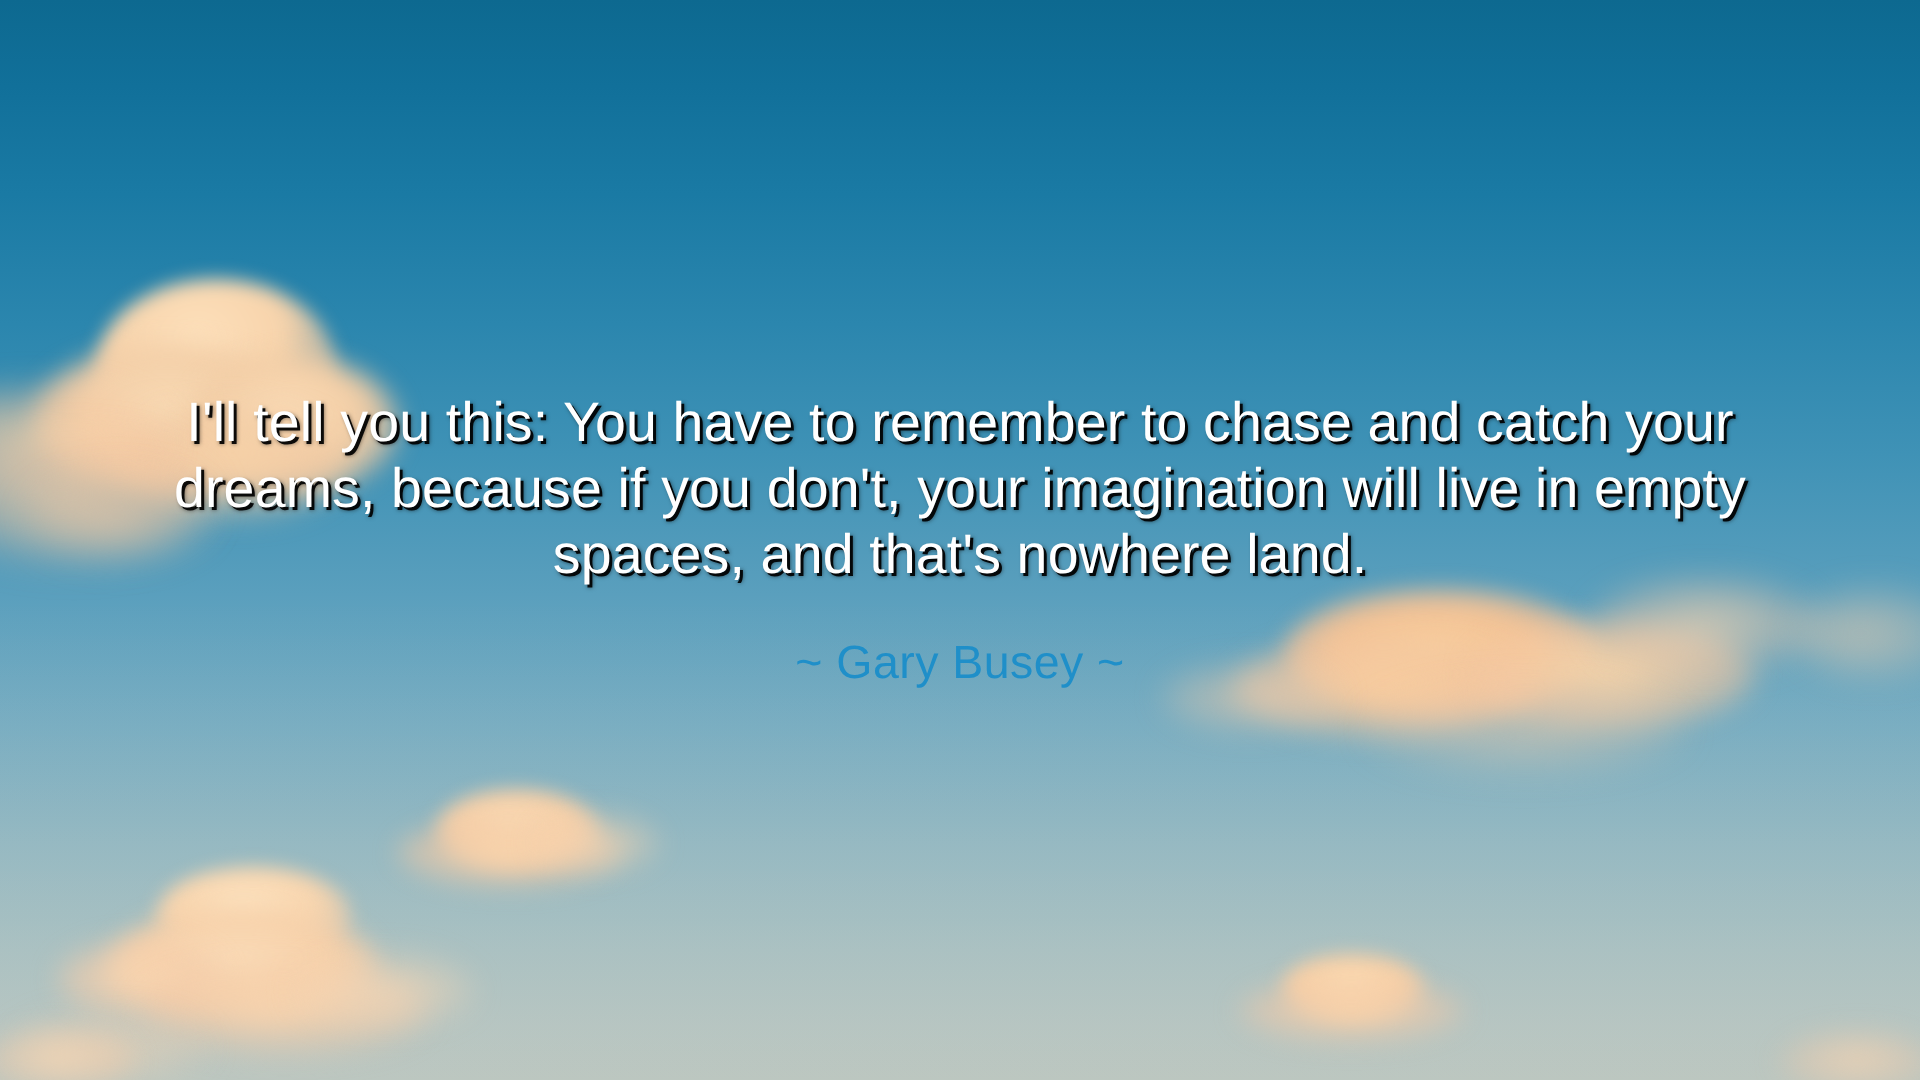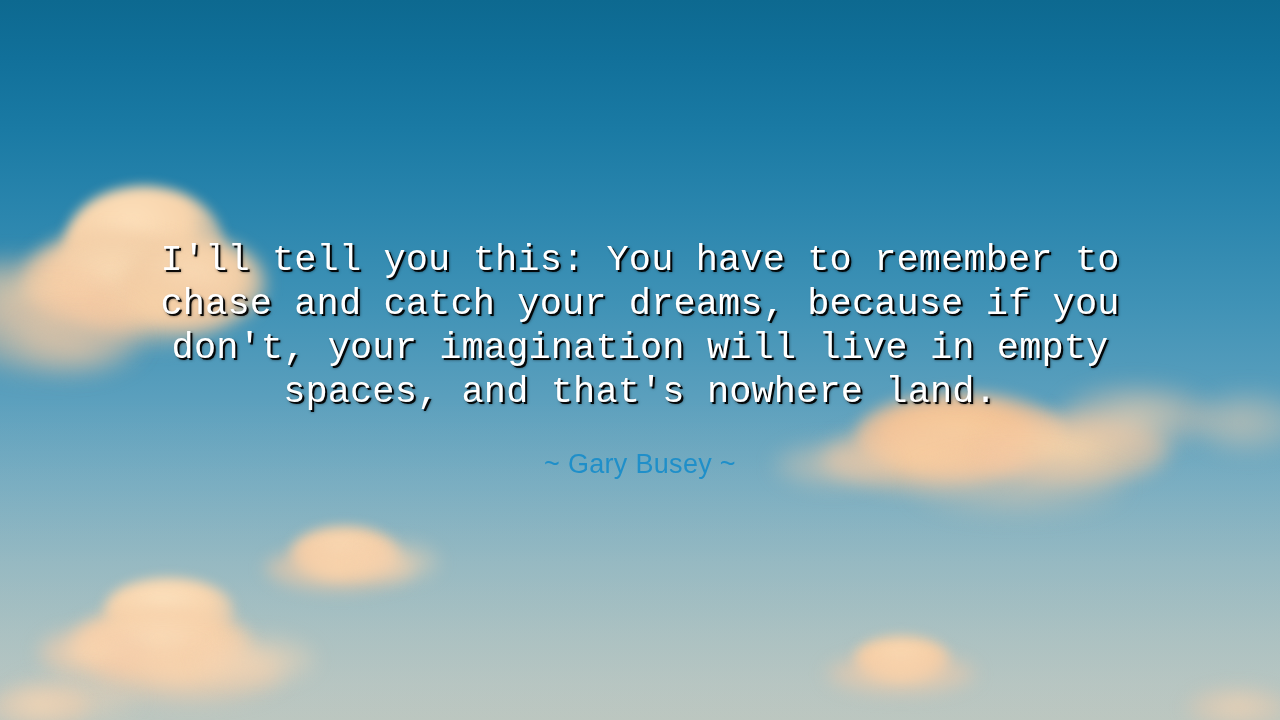--- a/index.html
+++ b/index.html
@@ -232,37 +232,37 @@
     flex-direction: column;
     align-items: center;
     justify-content: center;
   }
 
   #quote-text {
     width: 1090px;
     margin: 0;
     text-align: center;
     color: #ffffff;
-    font-family: Liberation Mono, monospace;
+    font-family: Liberation Sans, sans-serif;
     font-size: 37px;
     font-weight: 400;
     line-height: 44px;
     letter-spacing: 0.1px;
     text-shadow:
       2px 2px 0 rgba(0,0,0,0.92),
       2px 2px 3px rgba(0,0,0,0.55);
     transform: translateY(-16px);
   }
 
   #quote-attribution {
     margin: 0;
     text-align: center;
     color: #1f8fc9;
     font-family: "Liberation Sans", sans-serif;
-    font-size: 27px;
+    font-size: 31px;
     font-weight: 400;
     line-height: 36px;
     letter-spacing: 0.3px;
     transform: translateY(16px);
   }
 </style>
 </head>
 <body>
 
 <div id="quote-stage">

